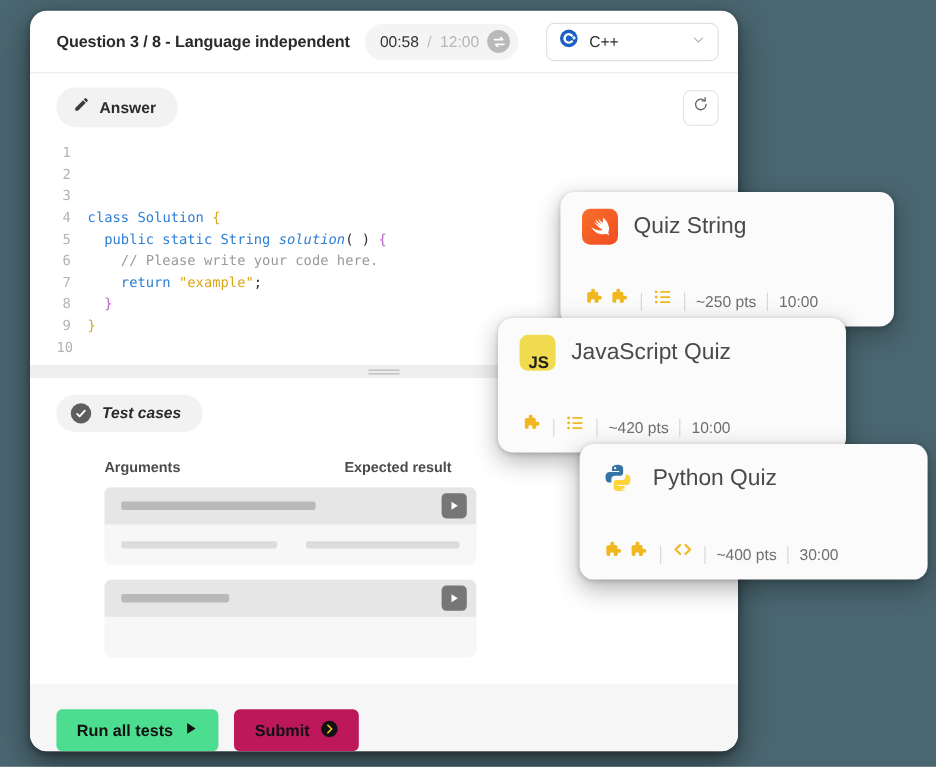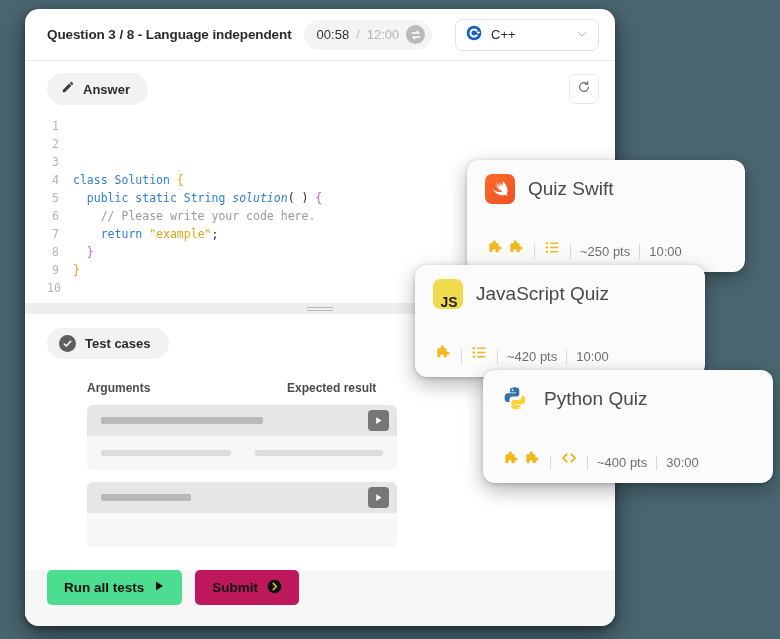--- a/index.html
+++ b/index.html
@@ -149,25 +149,25 @@
 
   
   #tests-section {
     flex: 1 1 auto;
     overflow: hidden;
     padding: 14px 16px 0 22px;
     position: relative;
   }
   .tests-chip {
     display: inline-flex;
-    align-items: center;
     gap: 9px;
     background: #f2f2f2;
     border-radius: 16px;
     padding: 7px 18px 7px 12px;
+    font-style: italic;
   }
   .tests-chip .lbl { font-size: 13px; font-weight: bold; color: #2b2b2b; }
   .check-circle {
     width: 17px; height: 17px; border-radius: 50%;
     background: #5e5e5e;
     display: flex; align-items: center; justify-content: center;
     flex: none;
   }
   .col-headers {
     display: flex;
@@ -208,21 +208,21 @@
     display: flex; align-items: center; justify-content: center;
     flex: none;
   }
 
   
   #window-footer {
     flex: none;
     height: 56px;
     background: #f6f6f6;
     display: flex;
-    align-items: flex-start;
+    align-items: flex-end;
     gap: 13px;
     padding: 0 22px;
   }
   .btn {
     border: none;
     border-radius: 5px;
     height: 35px;
     display: inline-flex;
     align-items: center;
     gap: 9px;
@@ -453,21 +453,21 @@
   </div>
 </div>
 
 <div class="quiz-card" id="quiz-card-swift">
   <div class="qc-head">
     <span class="logo-tile" id="swift-logo">
       <svg width="22" height="22" viewBox="0 0 24 24" fill="#ffffff">
         <path d="M14.8 3.4c2.9 2.6 4.6 5.7 5.2 8.6.4 2 .2 3.7-.5 4.9.5 1.2.6 2.3.3 3-.6-1.2-1.9-1.6-3.3-1.3-2.4.6-5.6.1-8.2-1.7-2-1.4-3.4-3.1-4.3-4.7 1.2 1 2.7 1.9 4.4 2.5 2.6.9 4.9.8 6.3.3-2.1-1.1-4.2-2.8-6-4.8-1-1.1-1.8-2.2-2.4-3.2 1.8 1.7 4.4 3.6 5.7 4.3-2-2-3.7-4.4-4.6-6.4 1.6 1.6 4.5 4 5.8 4.7-1.2-1.6-2.3-3.5-2.9-5.2 1.4 1.6 3.4 3.4 4.5 4.1-.3-1.5-.3-3.3 0-4.4.3.6.6 1.1 1 1.6z"></path>
       </svg>
     </span>
-    <span class="qc-title">Quiz Swift</span>
+    <span class="qc-title">Quiz String</span>
   </div>
   <div class="qc-meta">
     <span class="icon-row">
       <span>
         <svg width="17" height="17" viewBox="0 0 24 24" fill="#f0b81e">
             <path d="M10.3 2.2c1.3 0 2.3.9 2.3 2 0 .4-.1.6-.3.9-.2.3-.2.6 0 .8.2.2.5.2.8.1.3-.1.6-.2 1-.2 1.2 0 2.1.9 2.1 2.2v2.5h2.3c1.1 0 2 1 2 2.3 0 1.3-.9 2.3-2 2.3-.4 0-.6-.1-.9-.3-.3-.2-.6-.2-.8 0-.2.2-.2.5-.1.8.1.3.2.6.2 1 0 1.2-.9 2.1-2.2 2.1h-2.5v-2.3c0-1.1-1-2-2.3-2-1.3 0-2.3.9-2.3 2v2.3H5.4c-1.2 0-2.1-.9-2.1-2.1V8.2c0-1.2.9-2.1 2.1-2.1H8V3.8c0-.9.9-1.6 2.3-1.6z"></path>
           </svg>
       </span>
       <span>
         <svg width="17" height="17" viewBox="0 0 24 24" fill="#f0b81e">

